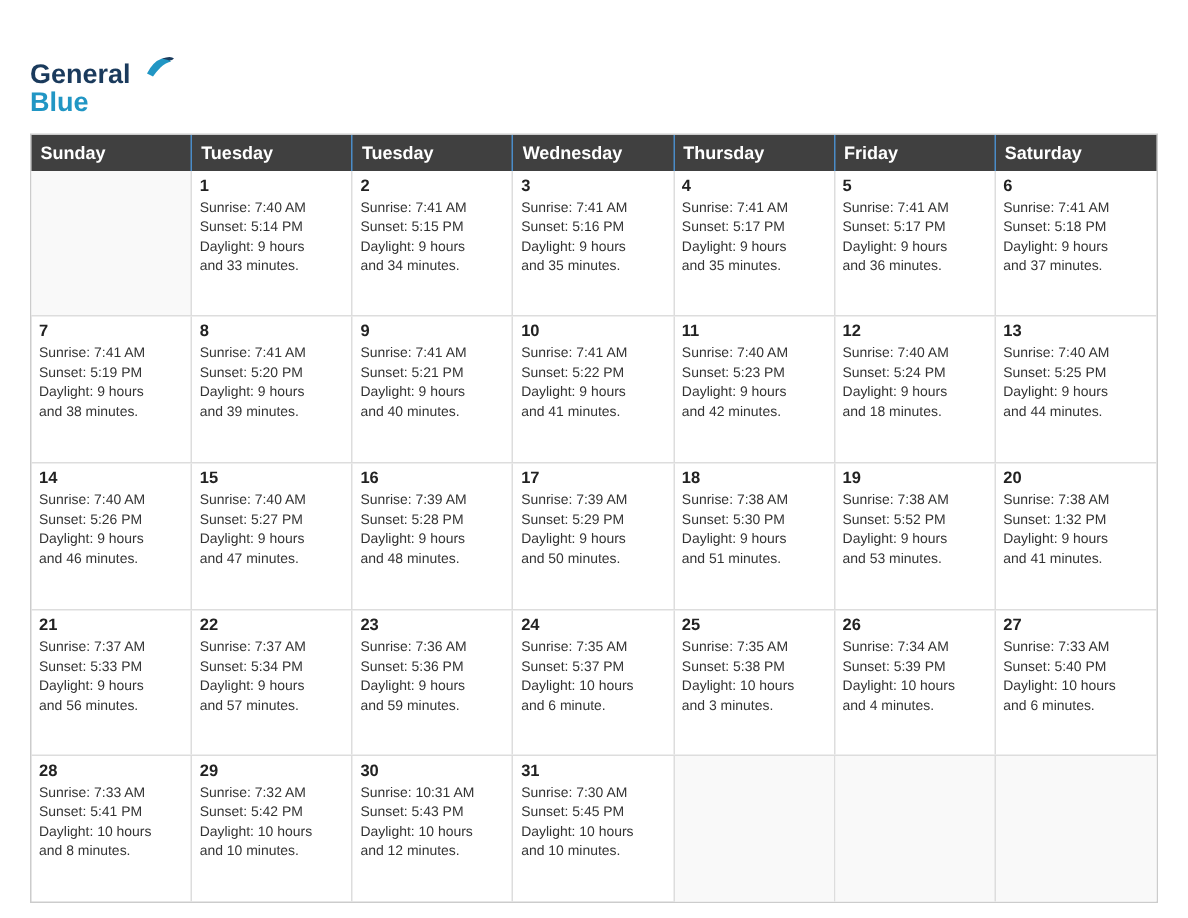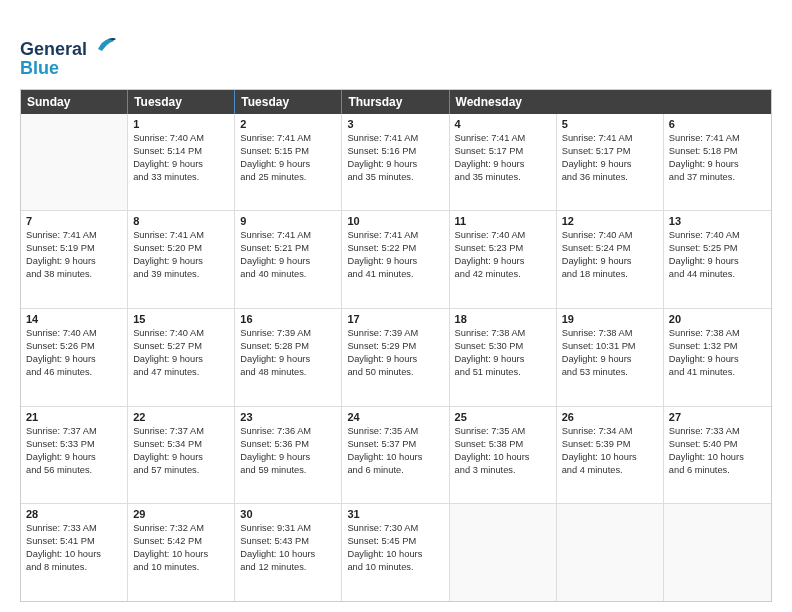--- a/index.html
+++ b/index.html
@@ -133,39 +133,41 @@
       <div class="month-title"></div>
       <div class="subtitle"></div>
     </div>
   </div>
 
   <div class="calendar">
     <div class="calendar-header">
     <div class="cal-header-cell">Sunday</div>
         <div class="cal-header-cell">Tuesday</div>
         <div class="cal-header-cell">Tuesday</div>
+        <div class="cal-header-cell">Wednesday</div>
         <div class="cal-header-cell">Thursday</div>
-        <div class="cal-header-cell">Wednesday</div>
+        <div class="cal-header-cell">Friday</div>
+        <div class="cal-header-cell">Saturday</div>
       </div>
     <div class="calendar-body">
     <div class="cal-row">
           <div class="cal-cell empty"></div>
           <div class="cal-cell">
             <div class="day-number">1</div>
             <div class="cell-line">Sunrise: 7:40 AM</div>
             <div class="cell-line">Sunset: 5:14 PM</div>
             <div class="cell-line">Daylight: 9 hours</div>
             <div class="cell-line">and 33 minutes.</div>
           </div>
           <div class="cal-cell">
             <div class="day-number">2</div>
             <div class="cell-line">Sunrise: 7:41 AM</div>
             <div class="cell-line">Sunset: 5:15 PM</div>
             <div class="cell-line">Daylight: 9 hours</div>
-            <div class="cell-line">and 25 minutes.</div>
+            <div class="cell-line">and 34 minutes.</div>
           </div>
           <div class="cal-cell">
             <div class="day-number">3</div>
             <div class="cell-line">Sunrise: 7:41 AM</div>
             <div class="cell-line">Sunset: 5:16 PM</div>
             <div class="cell-line">Daylight: 9 hours</div>
             <div class="cell-line">and 35 minutes.</div>
           </div>
           <div class="cal-cell">
             <div class="day-number">4</div>
@@ -272,21 +274,21 @@
           <div class="cal-cell">
             <div class="day-number">18</div>
             <div class="cell-line">Sunrise: 7:38 AM</div>
             <div class="cell-line">Sunset: 5:30 PM</div>
             <div class="cell-line">Daylight: 9 hours</div>
             <div class="cell-line">and 51 minutes.</div>
           </div>
           <div class="cal-cell">
             <div class="day-number">19</div>
             <div class="cell-line">Sunrise: 7:38 AM</div>
-            <div class="cell-line">Sunset: 10:31 PM</div>
+            <div class="cell-line">Sunset: 5:52 PM</div>
             <div class="cell-line">Daylight: 9 hours</div>
             <div class="cell-line">and 53 minutes.</div>
           </div>
           <div class="cal-cell">
             <div class="day-number">20</div>
             <div class="cell-line">Sunrise: 7:38 AM</div>
             <div class="cell-line">Sunset: 1:32 PM</div>
             <div class="cell-line">Daylight: 9 hours</div>
             <div class="cell-line">and 41 minutes.</div>
           </div>
@@ -352,21 +354,21 @@
           </div>
           <div class="cal-cell">
             <div class="day-number">29</div>
             <div class="cell-line">Sunrise: 7:32 AM</div>
             <div class="cell-line">Sunset: 5:42 PM</div>
             <div class="cell-line">Daylight: 10 hours</div>
             <div class="cell-line">and 10 minutes.</div>
           </div>
           <div class="cal-cell">
             <div class="day-number">30</div>
-            <div class="cell-line">Sunrise: 9:31 AM</div>
+            <div class="cell-line">Sunrise: 10:31 AM</div>
             <div class="cell-line">Sunset: 5:43 PM</div>
             <div class="cell-line">Daylight: 10 hours</div>
             <div class="cell-line">and 12 minutes.</div>
           </div>
           <div class="cal-cell">
             <div class="day-number">31</div>
             <div class="cell-line">Sunrise: 7:30 AM</div>
             <div class="cell-line">Sunset: 5:45 PM</div>
             <div class="cell-line">Daylight: 10 hours</div>
             <div class="cell-line">and 10 minutes.</div>

